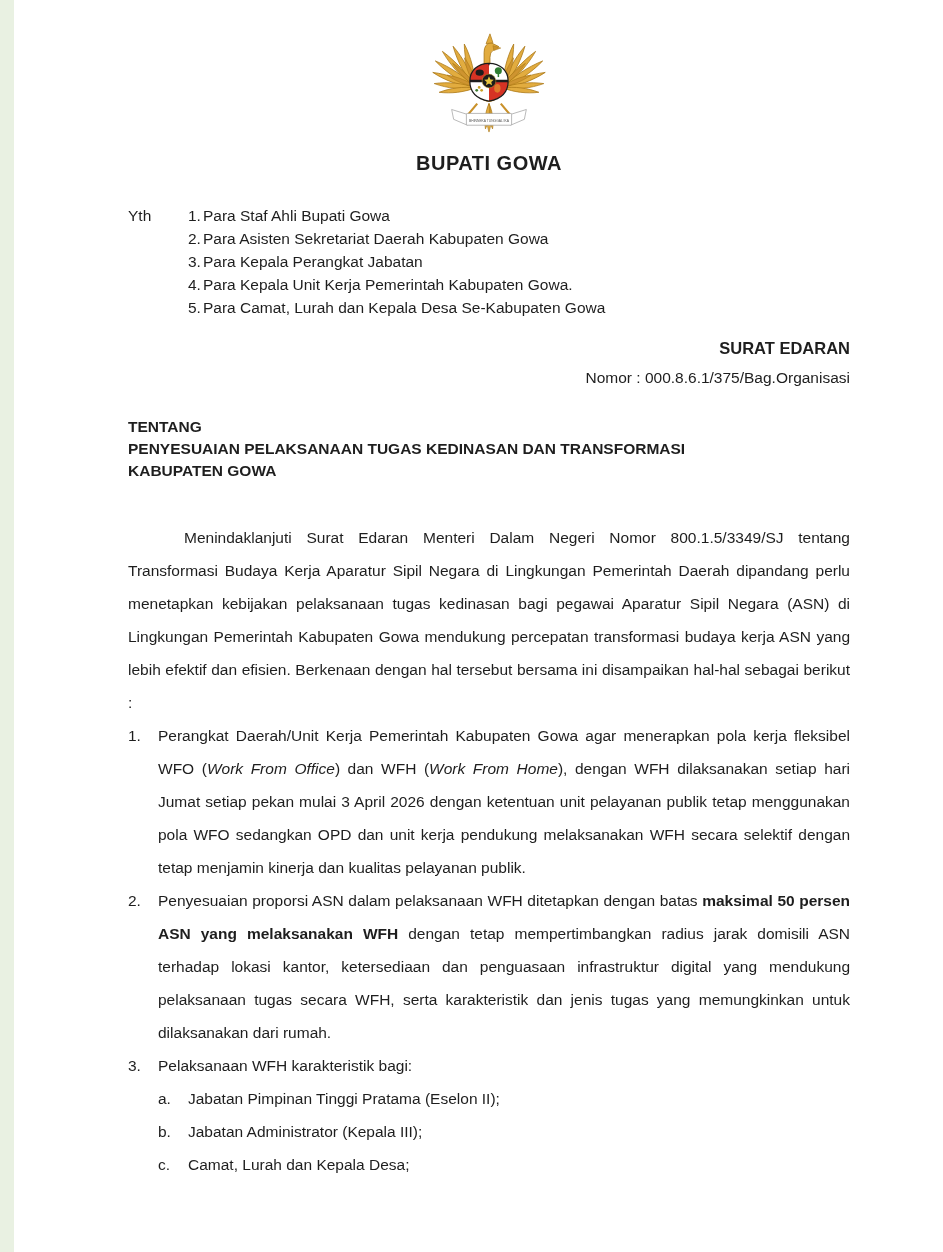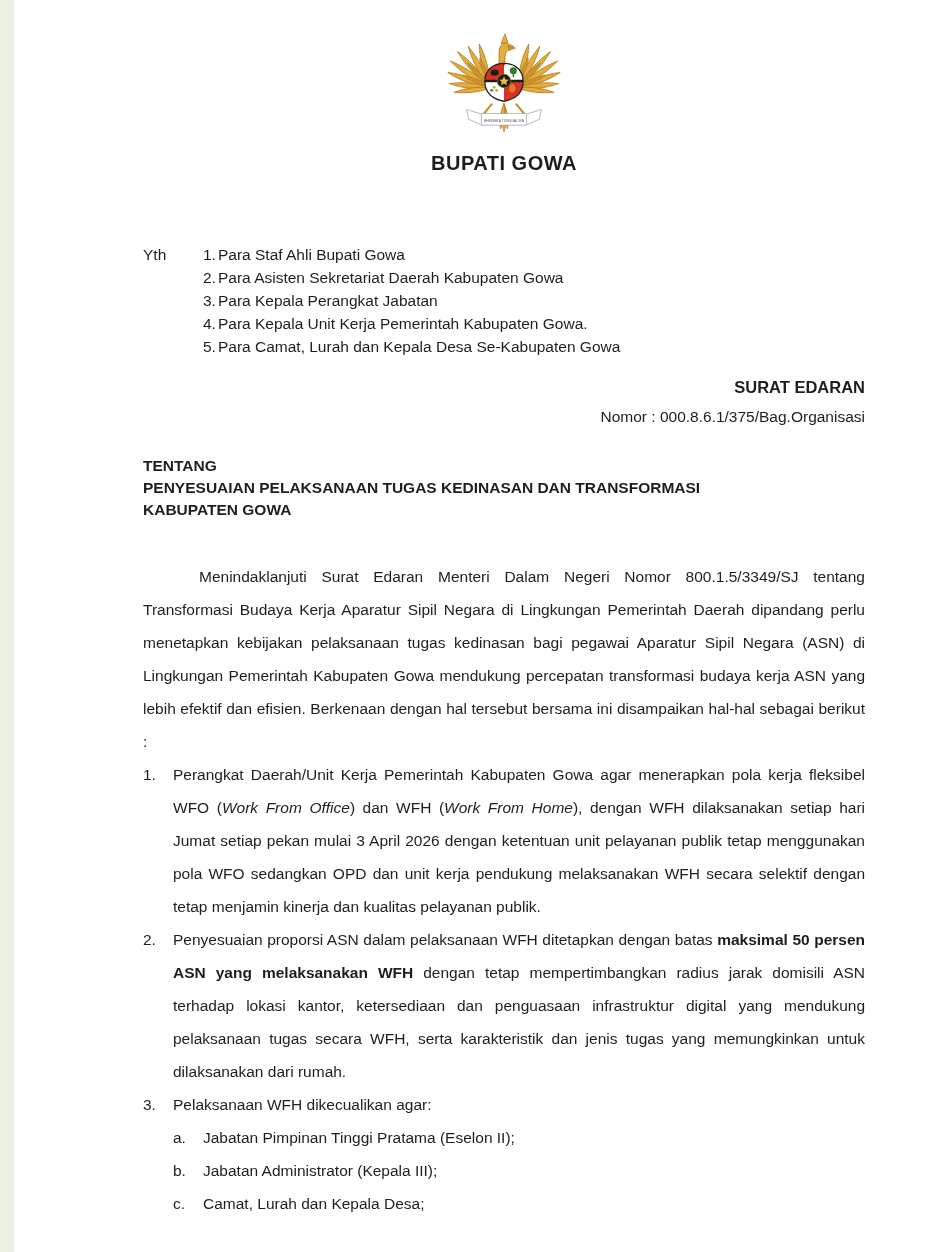--- a/index.html
+++ b/index.html
@@ -10,29 +10,29 @@
     background:#ffffff;
     font-family:"Liberation Sans", sans-serif;
     color:#1e1e1e;
     overflow:hidden;
   }
   .edge-strip {
     position:absolute; left:0; top:0; width:14px; height:100%;
     background:#e9f1e2;
   }
   .content {
-    position:absolute; left:143px; top:0; width:722px;
+    position:absolute; left:128px; top:0; width:722px;
   }
   .emblem-wrap { margin:25px auto 0 auto; width:118px; height:112px; }
   .doc-title {
     margin-top:15px; text-align:center;
     font-size:20px; font-weight:bold; letter-spacing:0.5px;
   }
   .addressees {
-    margin-top:68px; display:flex; font-size:15.5px; line-height:23px;
+    margin-top:29px; display:flex; font-size:15.5px; line-height:23px;
   }
   .addr-label { width:60px; flex:0 0 60px; }
   .addr-list .addr-item { display:flex; }
   .addr-num { flex:0 0 auto; }
   .addr-text { margin-left:2px; }
   .letterhead { margin-top:20px; text-align:right; }
   .letter-type { font-size:16.5px; font-weight:bold; }
   .letter-number { font-size:15.5px; margin-top:11px; }
   .tentang-block {
     margin-top:29px; text-align:left;
@@ -188,21 +188,21 @@
         <span><span>Perangkat Daerah/Unit Kerja Pemerintah Kabupaten Gowa agar menerapkan pola kerja fleksibel WFO (</span><span class="italic">Work From Office</span><span>) dan WFH (</span><span class="italic">Work From Home</span><span>), dengan WFH dilaksanakan setiap hari Jumat setiap pekan mulai 3 April 2026 dengan ketentuan unit pelayanan publik tetap menggunakan pola WFO sedangkan OPD dan unit kerja pendukung melaksanakan WFH secara selektif dengan tetap menjamin kinerja dan kualitas pelayanan publik.</span></span>
       </div>
 
       <div class="num-item">
         <span class="item-num">2.</span>
         <span><span>Penyesuaian proporsi ASN dalam pelaksanaan WFH ditetapkan dengan batas </span><span class="bold">maksimal 50 persen ASN yang melaksanakan WFH</span><span> dengan tetap mempertimbangkan radius jarak domisili ASN terhadap lokasi kantor, ketersediaan dan penguasaan infrastruktur digital yang mendukung pelaksanaan tugas secara WFH, serta karakteristik dan jenis tugas yang memungkinkan untuk dilaksanakan dari rumah.</span></span>
       </div>
 
       <div class="num-item">
         <span class="item-num">3.</span>
-        <span><span>Pelaksanaan WFH dikecualikan agar:</span></span>
+        <span><span>Pelaksanaan WFH karakteristik bagi:</span></span>
         <div class="sub-item">
           <span class="sub-letter">a.</span>
           <span>Jabatan Pimpinan Tinggi Pratama (Eselon II);</span>
         </div>
         <div class="sub-item">
           <span class="sub-letter">b.</span>
           <span>Jabatan Administrator (Kepala III);</span>
         </div>
         <div class="sub-item">
           <span class="sub-letter">c.</span>

